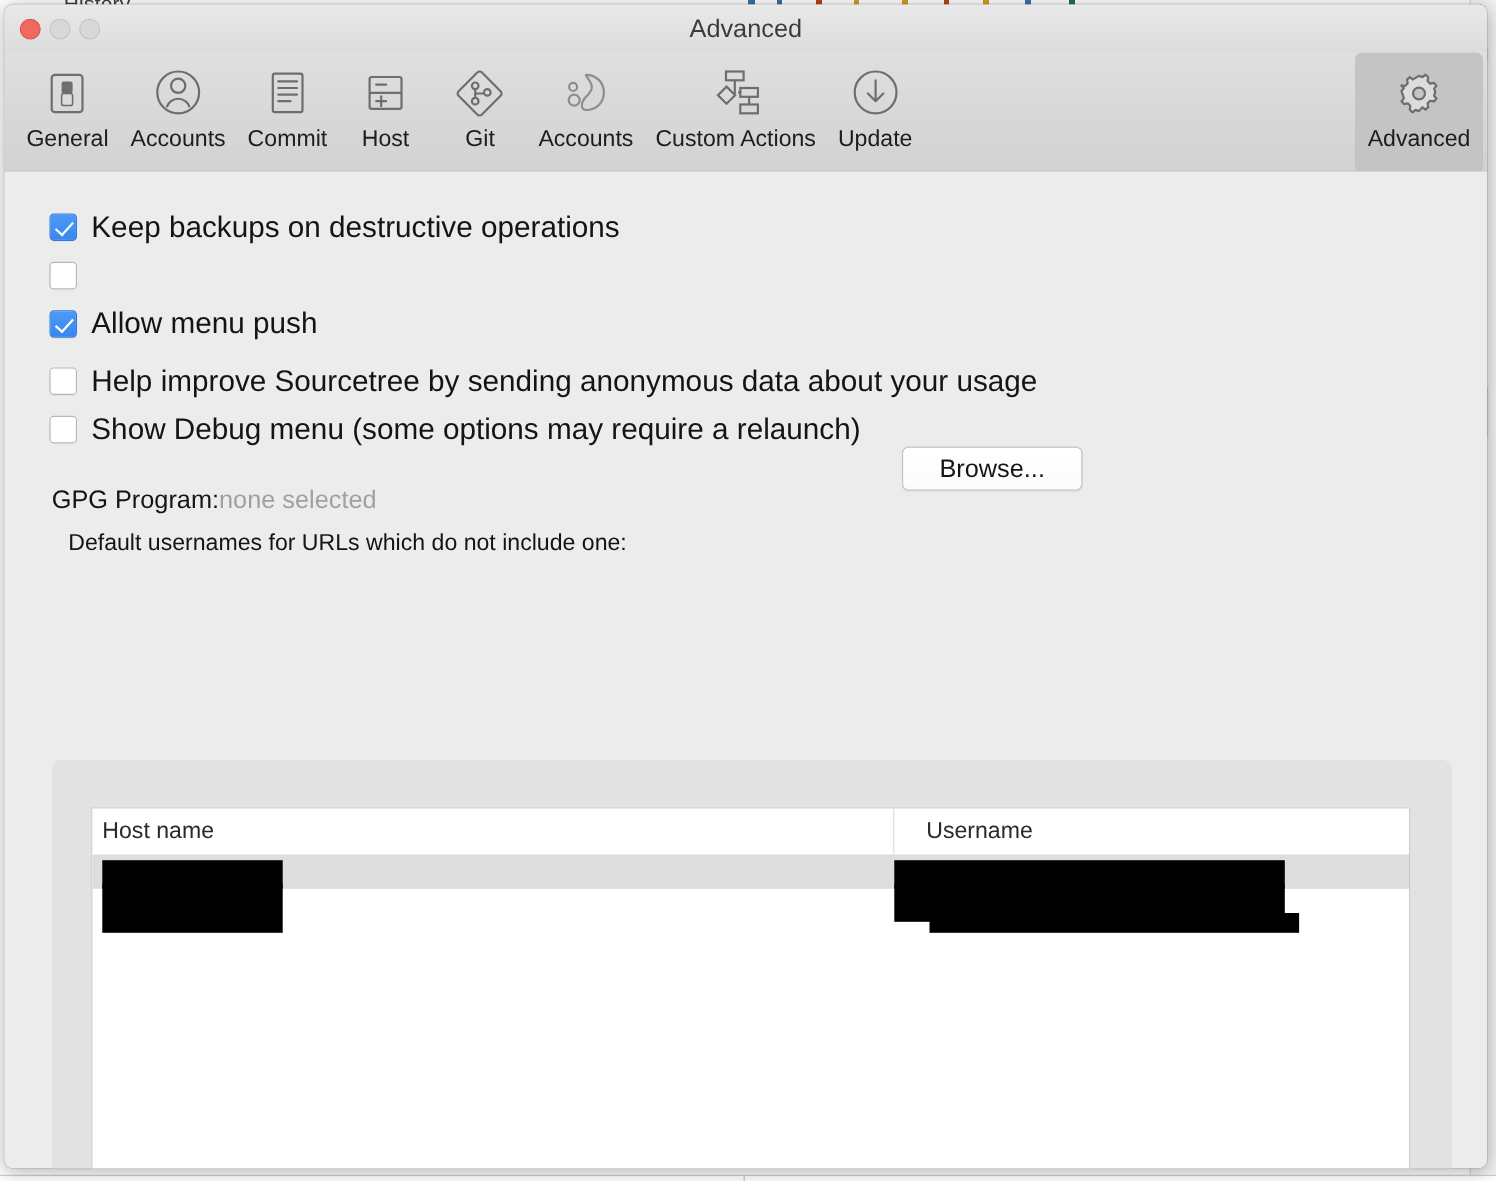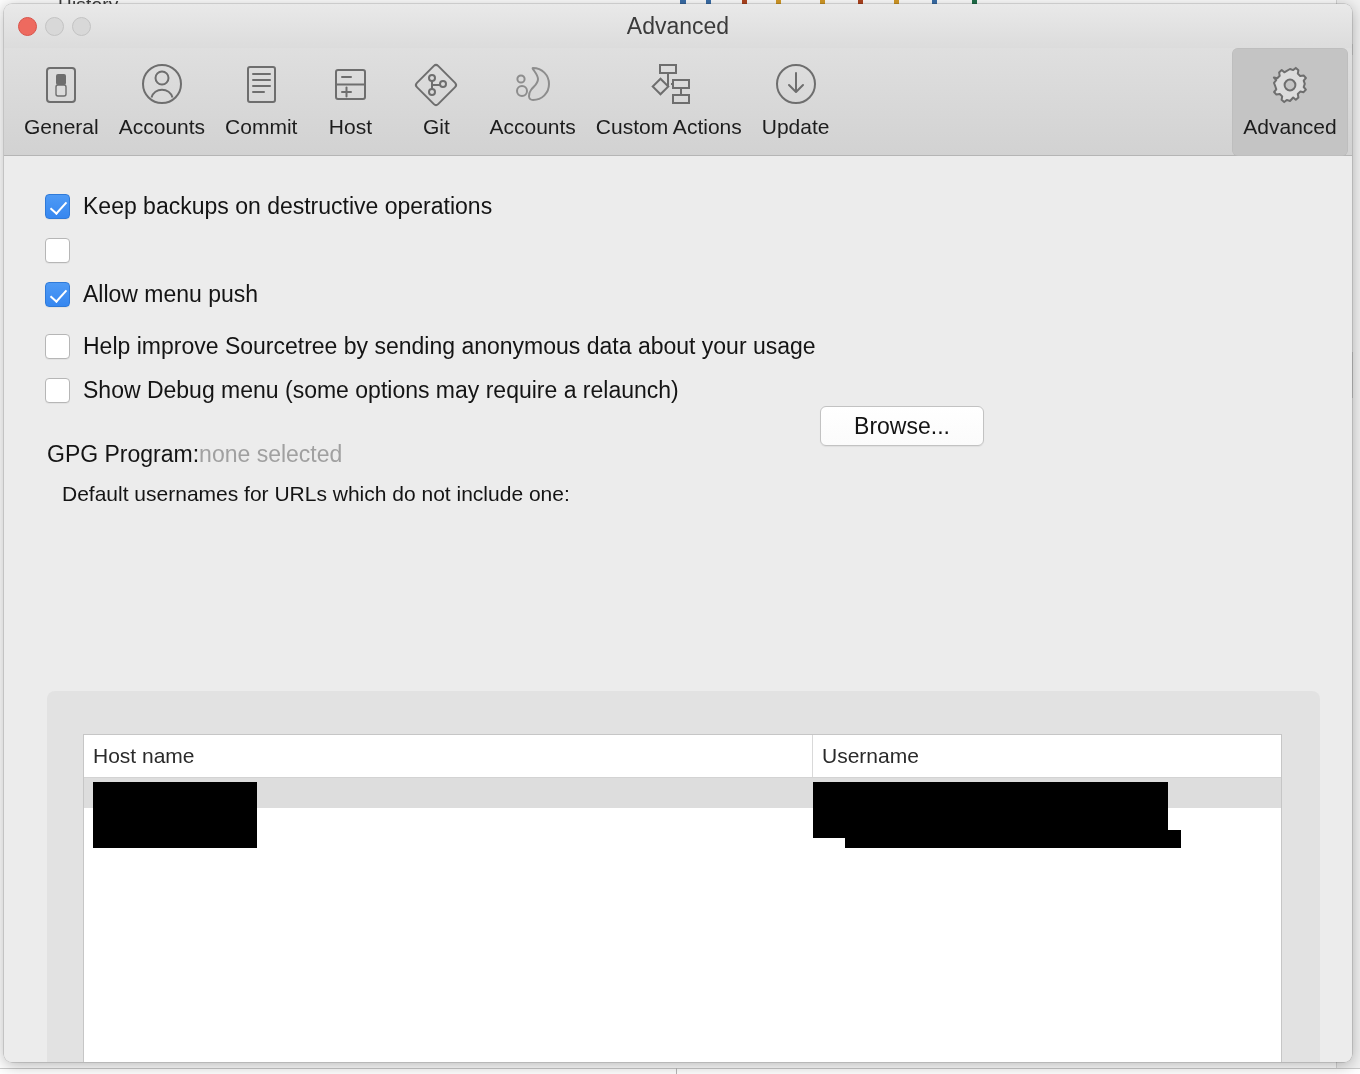--- a/index.html
+++ b/index.html
@@ -210,21 +210,21 @@
   .cbox.on::after {
     content: "";
     position: absolute;
     left: 8px; top: 3px;
     width: 7px; height: 14px;
     border: solid #ffffff;
     border-width: 0 2.6px 2.6px 0;
     transform: rotate(42deg);
   }
   .check-label {
-    font-size: 23px;
+    font-size: 27px;
     color: #141414;
     white-space: nowrap;
   }
 
   
   .gpg-row {
     display: flex;
     align-items: center;
     margin-top: 20px;
     padding-left: 43px;
@@ -276,20 +276,21 @@
     height: 361px;
     background: #ffffff;
     border: 1px solid #c6c6c6;
     overflow: hidden;
   }
   .thead {
     display: flex;
     height: 43px;
     background: #ffffff;
     border-bottom: 1px solid #d3d3d3;
+    gap: 20px;
   }
   .th {
     display: flex;
     align-items: center;
     font-size: 21px;
     color: #2a2a2a;
     padding-left: 9px;
   }
   .th-host { width: 729px; border-right: 1px solid #d9d9d9; }
   .th-user { flex: 1 1 auto; }

